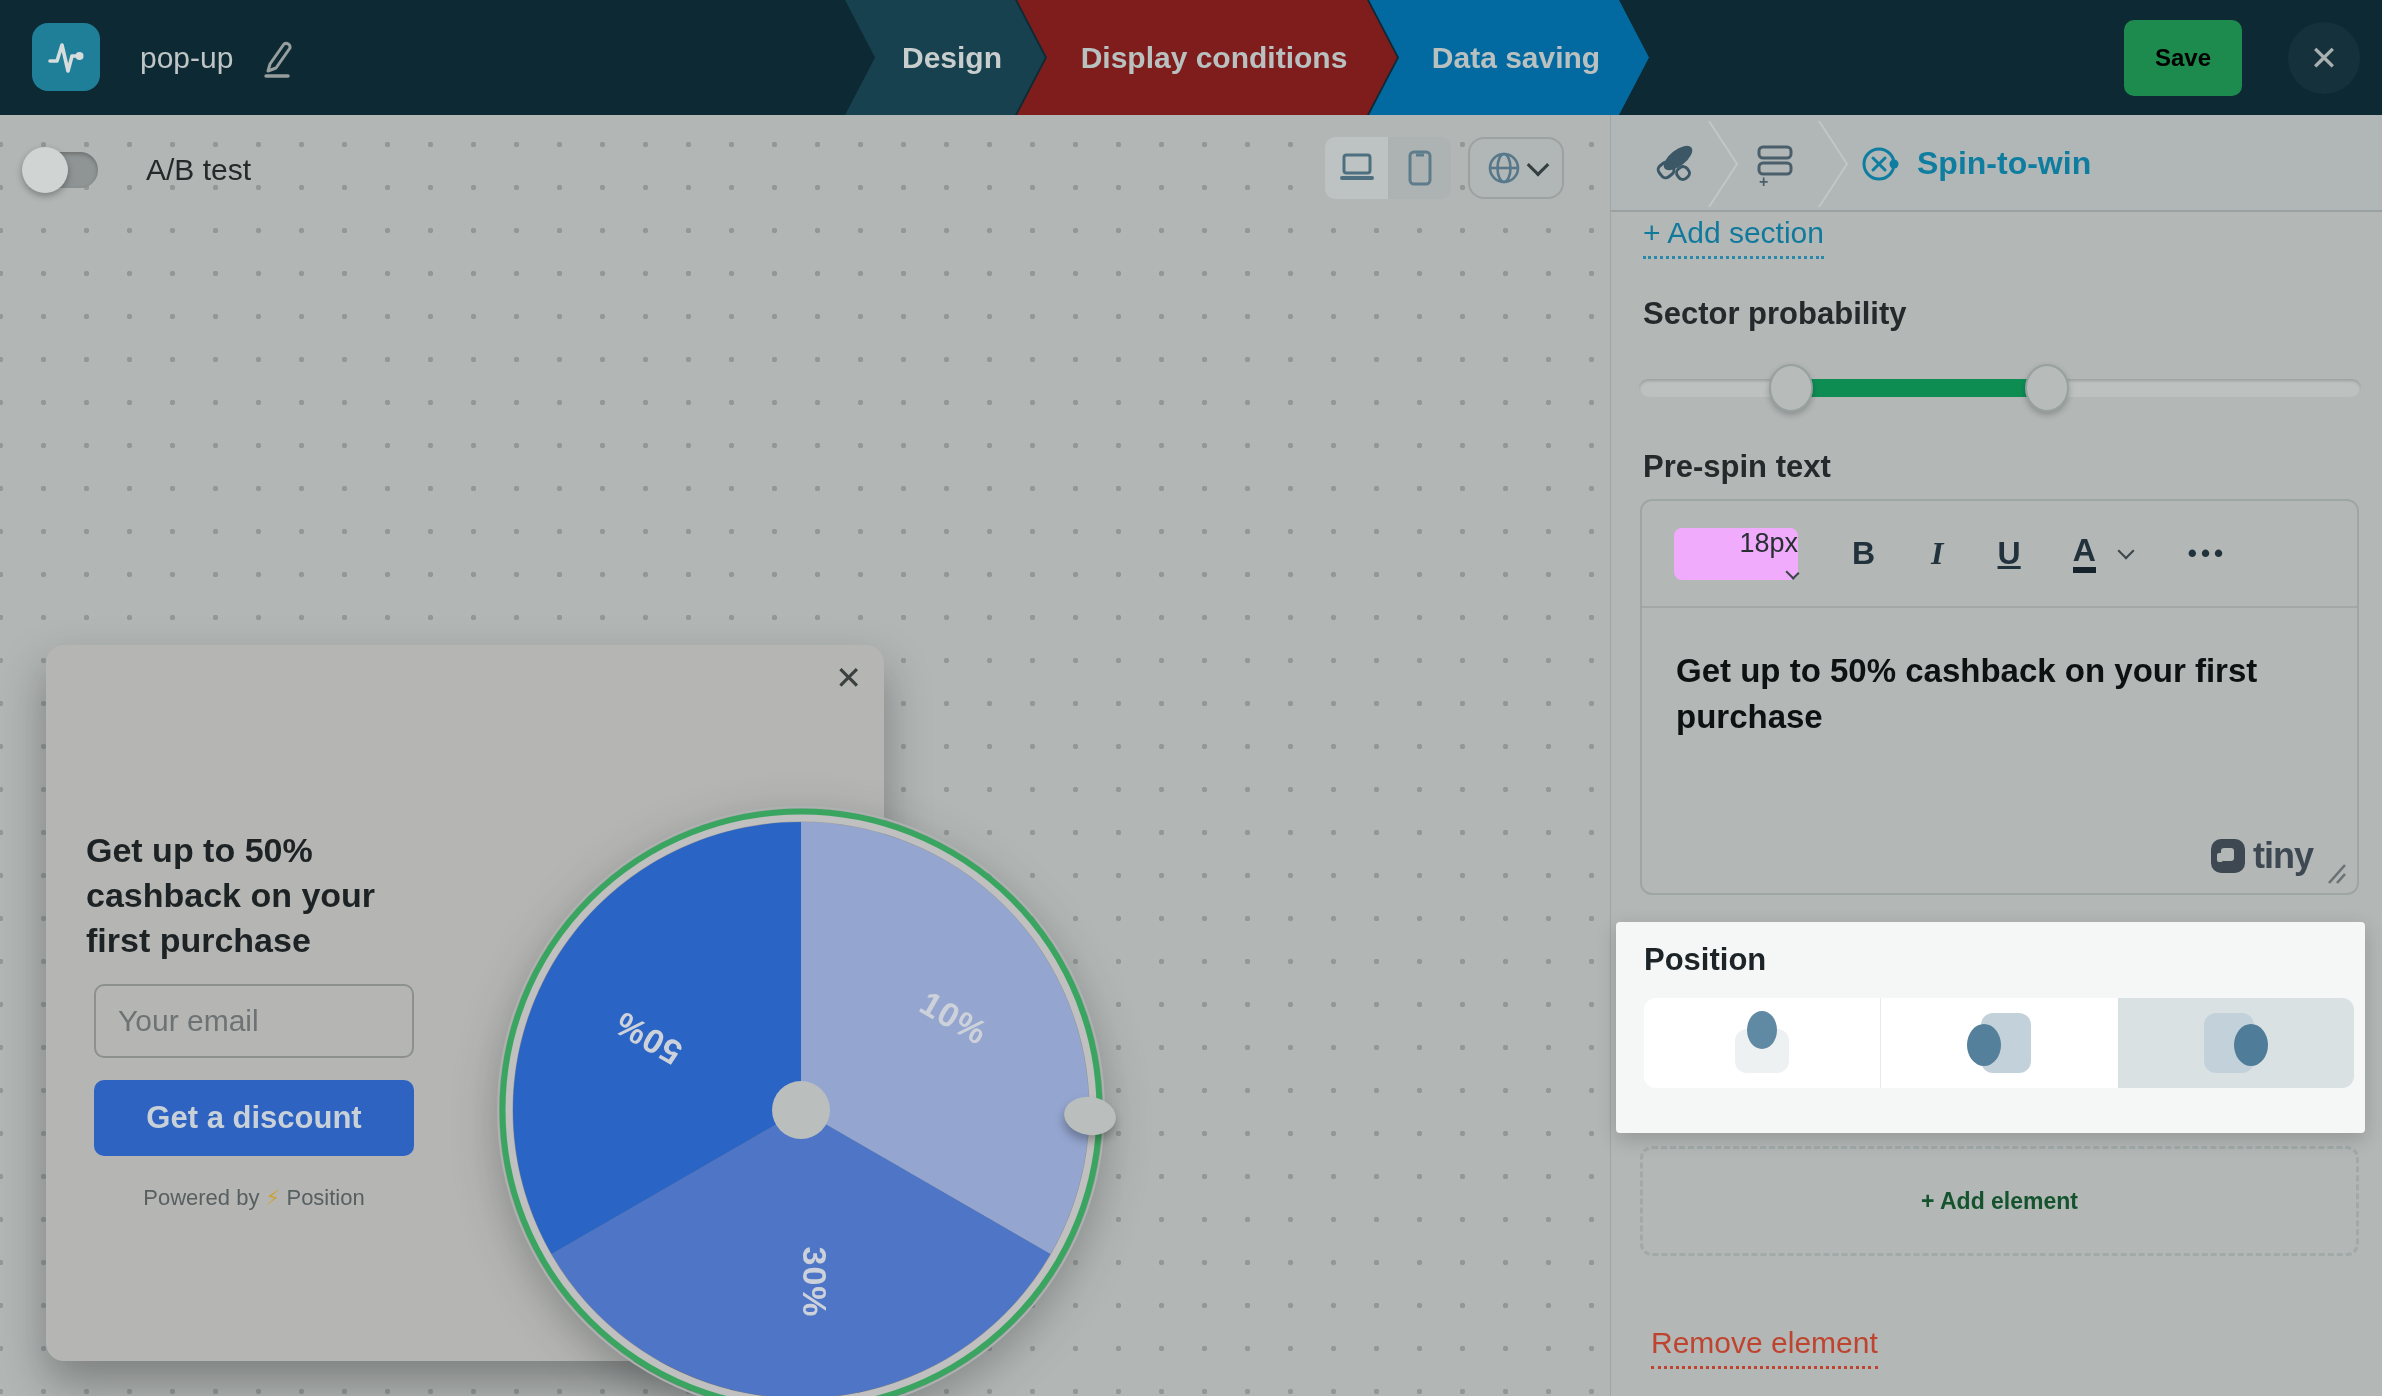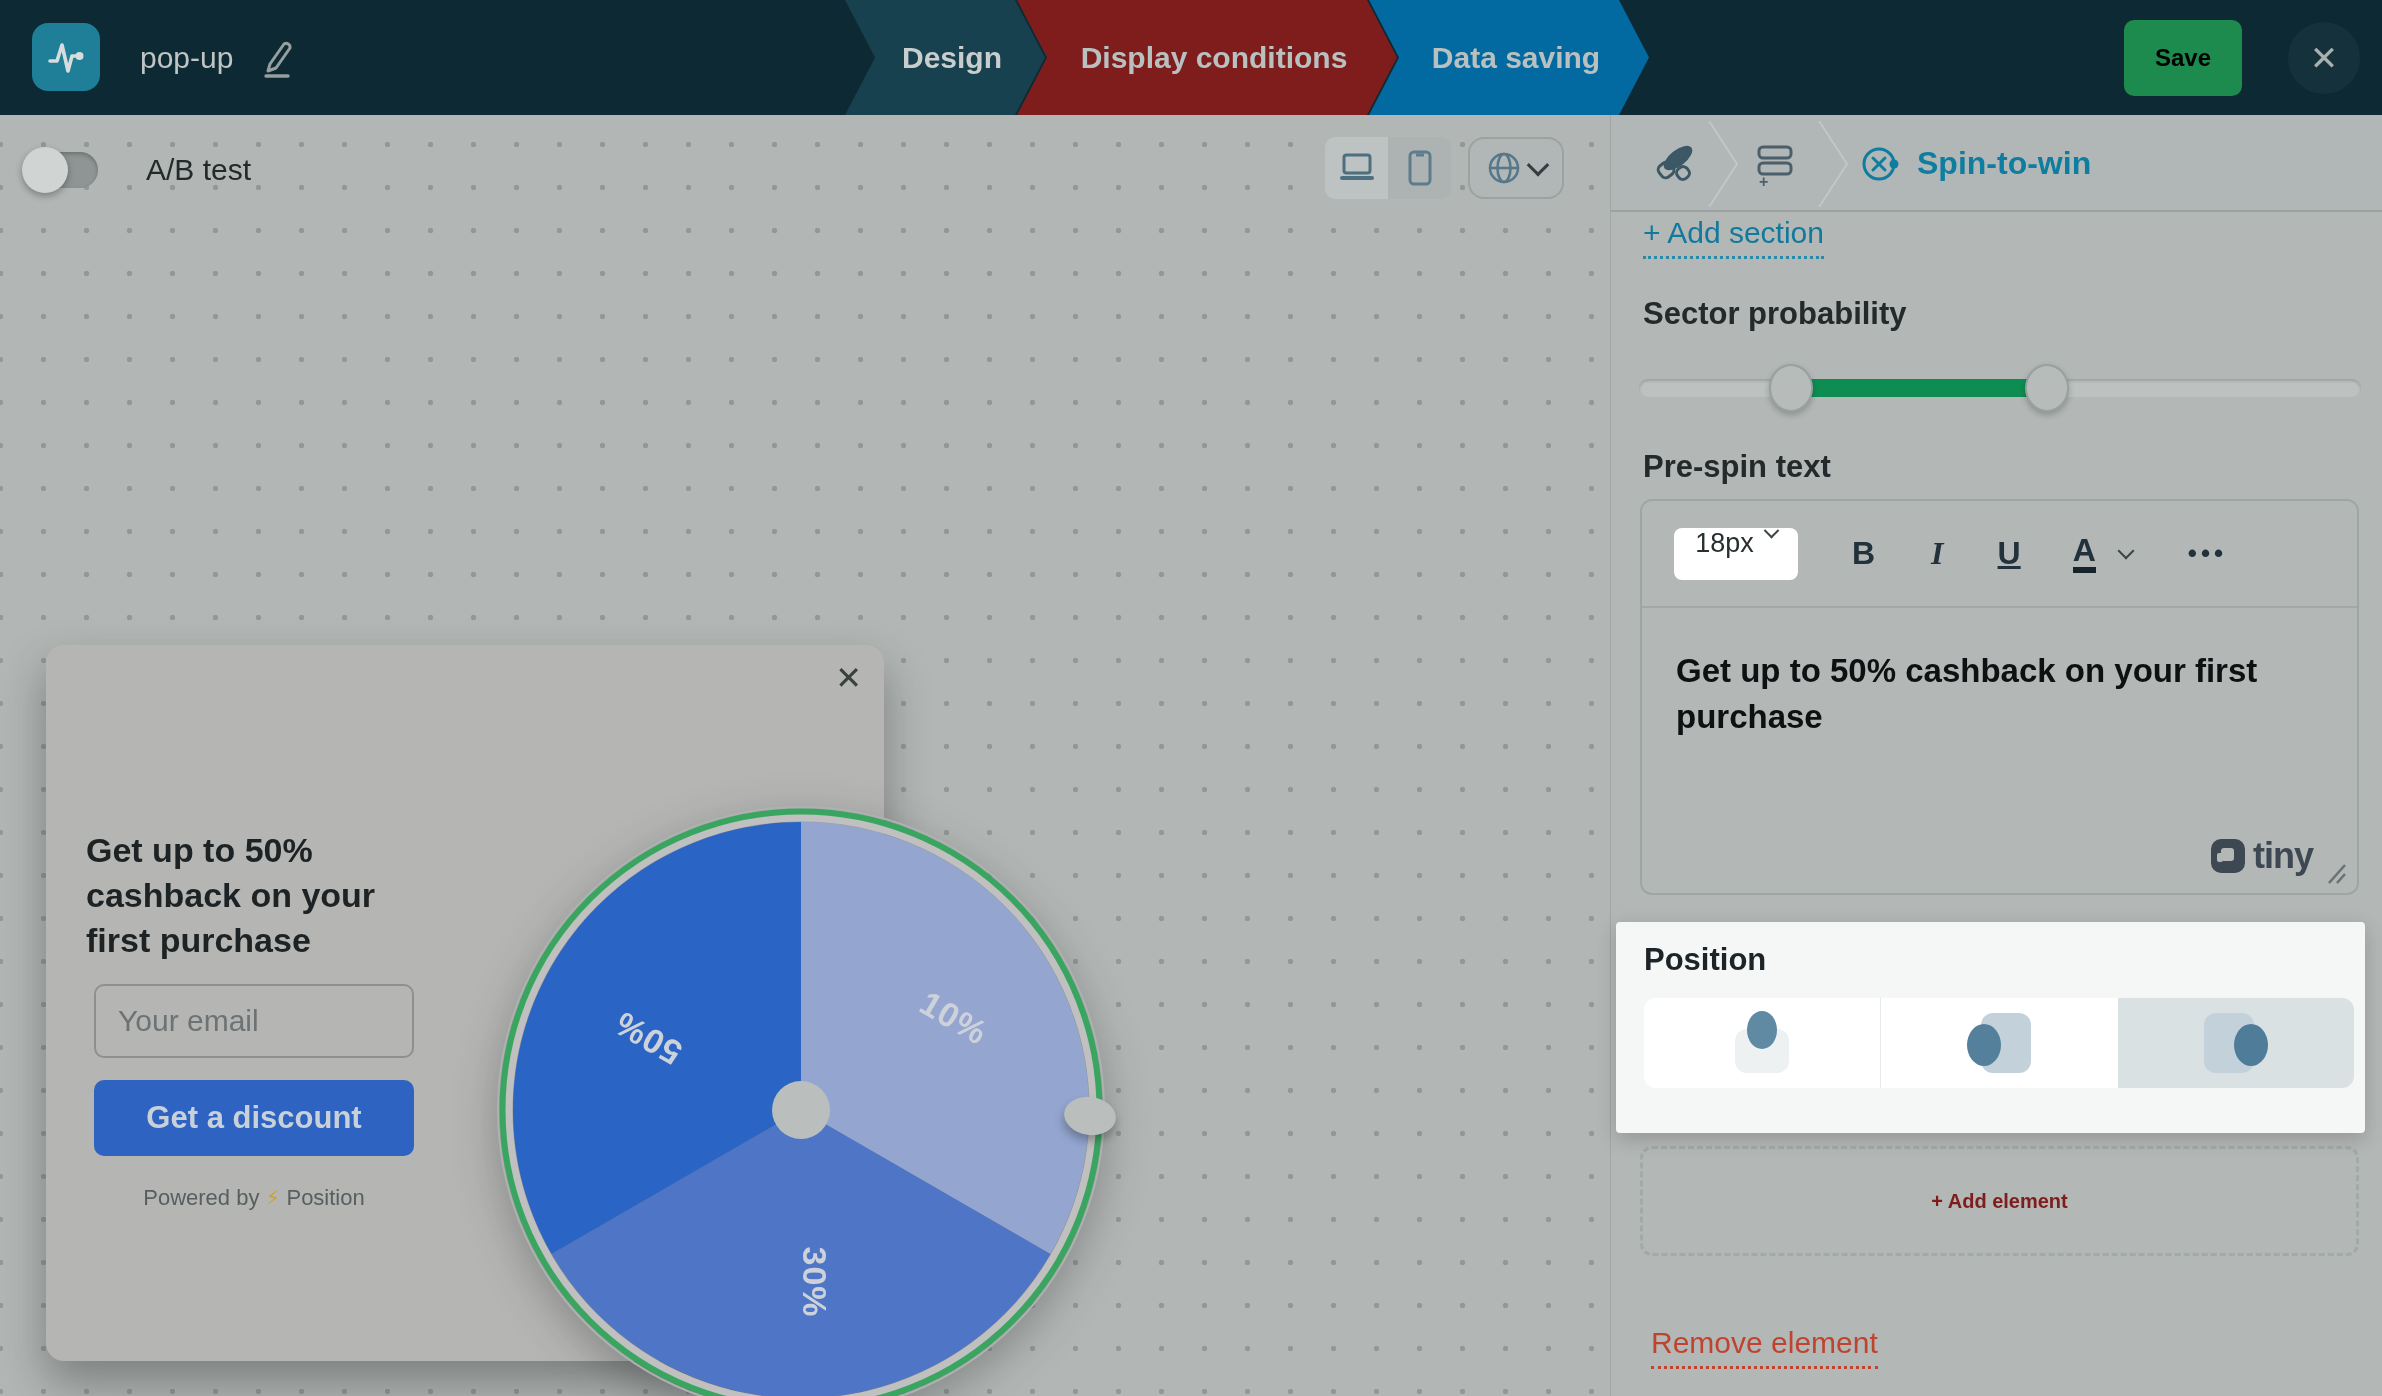--- a/index.html
+++ b/index.html
@@ -65,21 +65,21 @@
   .h-prespin { position:absolute; left:32px; top:334px; }
 
   
   .slider { position:absolute; left:28px; top:264px; width:722px; height:18px; border-radius:9px; background:#bdc2c1; box-shadow:inset 0 2px 3px rgba(0,0,0,.18); }
   .slider-fill { position:absolute; top:0; height:18px; background:#0e8d53; }
   .slider-handle { position:absolute; top:-15px; width:44px; height:48px; border-radius:50%; background:#b7bcbb; border:2px solid #97a1a0; box-shadow:0 3px 6px rgba(0,0,0,.22); cursor:grab; }
 
   
   .editor { position:absolute; left:29px; top:384px; width:719px; height:396px; border:2px solid #9ea6a5; border-radius:12px; }
   .ed-toolbar { height:107px; border-bottom:2px solid #a1a8a7; display:flex; align-items:center; padding:0 32px; }
-  .fontsize-select { width:124px; height:52px; background:#ffffff; border-radius:8px; display:flex; align-items:flex-start; justify-content:center; gap:12px; font-size:27px; color:#272f31; cursor:pointer; }
+  .fontsize-select { width:124px; height:52px; background:#f0abfc; border-radius:8px; display:flex; align-items:flex-end; justify-content:center; gap:12px; font-size:27px; color:#272f31; cursor:pointer;flex-direction:column; }
   .fs-chev { width:11px; height:11px; border-right:2.5px solid #3c4648; border-bottom:2.5px solid #3c4648; transform:rotate(45deg) translate(-2px,-2px); }
   .ed-btn { color:#21323c; font-size:32px; cursor:pointer; text-align:center; }
   .btn-b { margin-left:54px; font-weight:800; }
   .btn-i { margin-left:56px; font-style:italic; font-family:"Liberation Serif","DejaVu Serif",serif; font-weight:600; }
   .btn-u { margin-left:54px; text-decoration:underline; font-weight:600; }
   .btn-a { margin-left:52px; font-weight:700; border-bottom:6px solid #15242c; line-height:1.05; }
   .a-chev { width:12px; height:12px; border-right:2.5px solid #3c4648; border-bottom:2.5px solid #3c4648; transform:rotate(45deg); margin-left:24px; margin-top:-6px; cursor:pointer; }
   .btn-more { margin-left:56px; font-weight:800; letter-spacing:4px; font-size:26px; }
   .ed-content { padding:40px 34px; font-size:33px; line-height:46px; font-weight:700; color:#0e1112; width:680px; cursor:text; }
   .tiny-brand { position:absolute; right:44px; bottom:16px; display:flex; align-items:center; gap:8px; }
@@ -102,21 +102,21 @@
   
   .po1 .pos-rect { left:5px; top:16px; width:54px; height:44px; background:#edf1f1; }
   .po1 .pos-ellipse { left:17px; top:-2px; width:30px; height:38px; background:#6089a3; }
   
   .po2 .pos-rect { left:14px; top:0; width:50px; height:60px; background:#c3d2da; }
   .po2 .pos-ellipse { left:0; top:11px; width:34px; height:42px; background:#54809b; }
   
   .po3 .pos-rect { left:0; top:0; width:50px; height:60px; background:#c3d2da; }
   .po3 .pos-ellipse { left:30px; top:11px; width:34px; height:42px; background:#4f7d99; }
 
-  .add-element { position:absolute; left:29px; top:1031px; width:719px; height:110px; border:3px dashed #a2aaa9; border-radius:12px; display:flex; align-items:center; justify-content:center; font-size:20px; font-weight:600; color:#7f1d1d; cursor:pointer; }
+  .add-element { position:absolute; left:29px; top:1031px; width:719px; height:110px; border:3px dashed #a2aaa9; border-radius:12px; display:flex; align-items:center; justify-content:center; font-size:23px; font-weight:600; color:#14532d; cursor:pointer; }
   .remove-element { position:absolute; left:32px; top:1211px; font-size:30px; color:#bf4430; padding-bottom:6px; border-bottom:3px dotted #bf4430; cursor:pointer;margin-left:8px; }
 </style>
 </head>
 <body>
 
 <div id="app">
 
   <div class="topbar">
     <div class="logo-tile">
       <svg width="44" height="44" viewBox="0 0 44 44">

